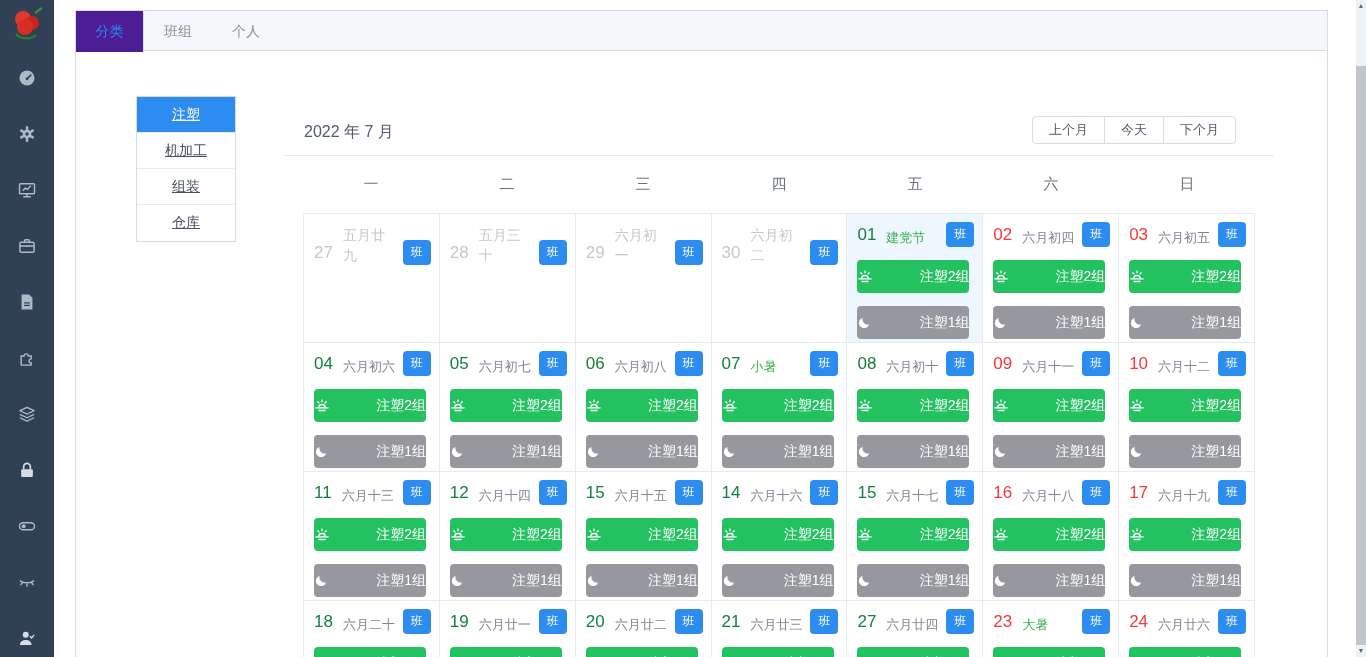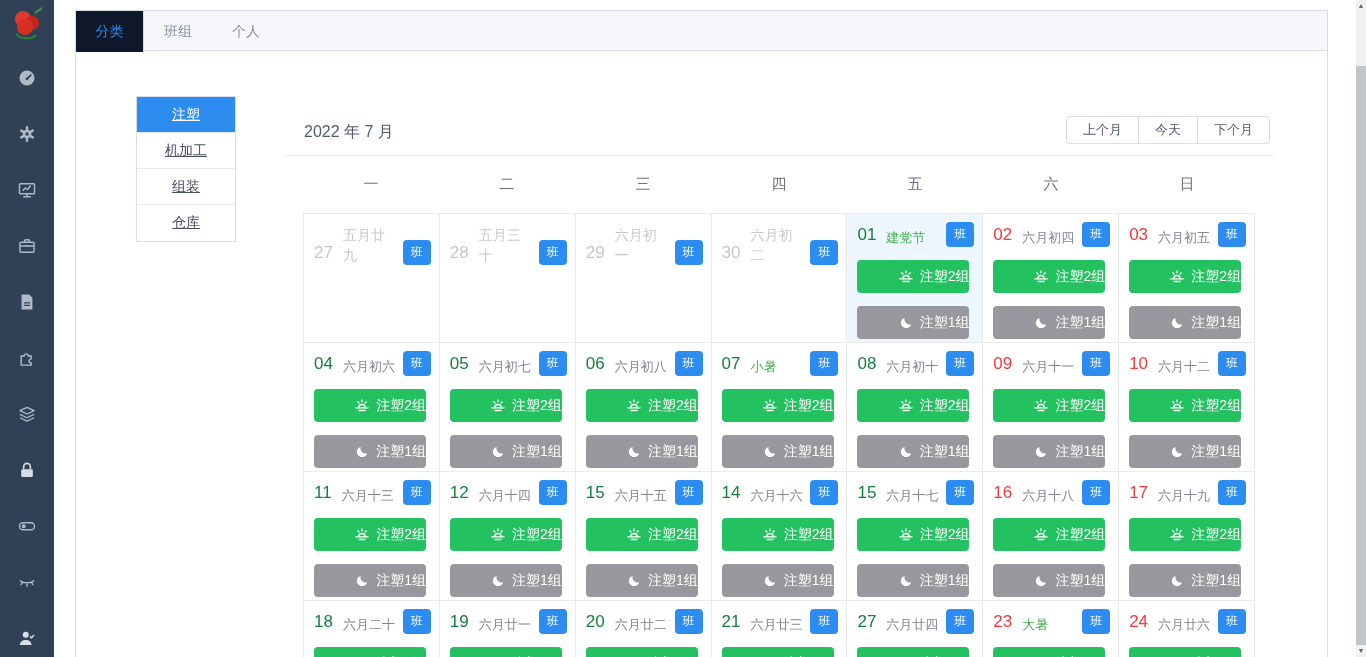--- a/index.html
+++ b/index.html
@@ -14,53 +14,53 @@
   .sidebar { position:absolute; left:0; top:0; width:54px; height:657px; background:var(--sidebar-bg,#304156); }
   .logo { position:absolute; left:7px; top:4px; width:40px; height:42px; cursor:pointer; }
   .side-nav { position:absolute; top:50px; left:0; width:54px; display:flex; flex-direction:column; align-items:center; }
   .side-icon { width:54px; height:56px; display:flex; align-items:center; justify-content:center; color:#aeb9c8; cursor:pointer; }
   .side-icon.bright { color:#d6dde7; }
 
   
   .card { position:absolute; left:75px; top:10px; width:1253px; height:720px; background:#fff; border:1px solid #d7dde4; }
   .tab-header { display:flex; height:40px; background:#f5f7fa; border-bottom:1px solid #d7dde4; }
   .tab { width:68px; height:40px; line-height:40px; text-align:center; font-size:14px; color:#8a919f; cursor:pointer; }
-  .tab.active { height:41px; margin-bottom:-1px; background:#0f172a; color:var(--primary,#2d8cf0); border-right:1px solid #d7dde4; }
+  .tab.active { height:41px; margin-bottom:-1px; background:#4c1d95; color:var(--primary,#2d8cf0); border-right:1px solid #d7dde4; }
 
   
   .menu { position:absolute; left:60px; top:85px; width:100px; background:#fff; border:1px solid #d7dde4; }
   .menu-item { height:36px; line-height:35px; text-align:center; font-size:14px; color:#495060; border-bottom:1px solid #e8eaec; cursor:pointer;text-decoration:underline; }
   .menu-item:last-child { border-bottom:none; }
   .menu-item.selected { background:var(--primary,#2d8cf0); color:#fff; }
 
   
   .cal-header { position:absolute; left:208px; top:100px; width:990px; height:45px; border-bottom:1px solid #e8eaec; }
   .cal-title { position:absolute; left:20px; top:11px; font-size:16px; color:#515a6e; }
-  .btn-group { position:absolute; right:4px; top:5px; display:flex; }
+  .btn-group { position:absolute; right:38px; top:5px; display:flex; }
   .btn-group button { height:28px; padding:0 16px; background:#fff; border:1px solid #d7dde4; color:#515a6e; font-size:13px; cursor:pointer; margin-left:-1px; font-family:inherit; }
   .btn-group button:first-child { border-radius:4px 0 0 4px; margin-left:0; }
   .btn-group button:last-child { border-radius:0 4px 4px 0; }
 
   
   .weekdays { position:absolute; left:227px; top:145px; width:952px; height:57px; display:grid; grid-template-columns:repeat(7,1fr); }
   .weekday { display:flex; align-items:center; justify-content:center; font-size:15px; color:#6b7280; }
 
   
   .grid { position:absolute; left:227px; top:202px; width:952px; display:grid; grid-template-columns:repeat(7,1fr); border-top:1px solid #e8eaec; border-left:1px solid #e8eaec; }
   .cell { height:129px; border-right:1px solid #e8eaec; border-bottom:1px solid #e8eaec; background:#fff; padding:8px 6px 0 10px; overflow:hidden; }
   .cell.today { background:var(--today-bg,#eef7ff); }
   .date-row { display:flex; align-items:flex-end; }
   .day-num { font-size:17px; line-height:25px; color:#15803d; }
   .lunar { font-size:13px; line-height:19px; margin:4px 0 0 10px; color:#808695; }
   .cell.prev .day-num, .cell.prev .lunar { color:#c5c8ce; }
   .cell.prev .lunar { font-size:14px; line-height:20px; max-width:46px; margin-top:3px; }
   .cell.weekend .day-num { color:var(--danger,#f53939); }
   .cell.festival .lunar { color:var(--festival,#3eaf4a); }
   .badge { margin-left:auto; margin-right:2px; height:25px; line-height:25px; padding:0 8px; border-radius:4px; background:var(--primary,#2d8cf0); color:#fff; font-size:12px; cursor:pointer; flex:none; }
-  .shift { width:112px; height:33px; margin-top:13px; border:none; border-radius:4px; color:#fff; font-size:14px; display:flex; align-items:center; justify-content:flex-end; gap:6px; cursor:pointer; font-family:inherit; }
+  .shift { width:112px; height:33px; margin-top:13px; border:none; border-radius:4px; color:#fff; font-size:14px; display:flex; align-items:center; justify-content:space-between; gap:6px; cursor:pointer; font-family:inherit; }
   .shift svg { flex:none; }
   .day-shift { background:var(--success,#23c160); }
   .night-shift { background:var(--info,#96989d); }
 
   
   .scrollbar { position:absolute; right:0; top:0; width:10px; height:657px; background:#f0f1f3; }
   .sb-arrow { position:absolute; left:0; width:10px; height:12px; color:#64686e; font-size:7px; text-align:center; line-height:12px; cursor:pointer; }
   .sb-up { top:0; } .sb-down { bottom:0; }
   .sb-thumb { position:absolute; left:0; top:66px; width:10px; height:579px; background:#c2c5c9; cursor:pointer; }
 </style>

